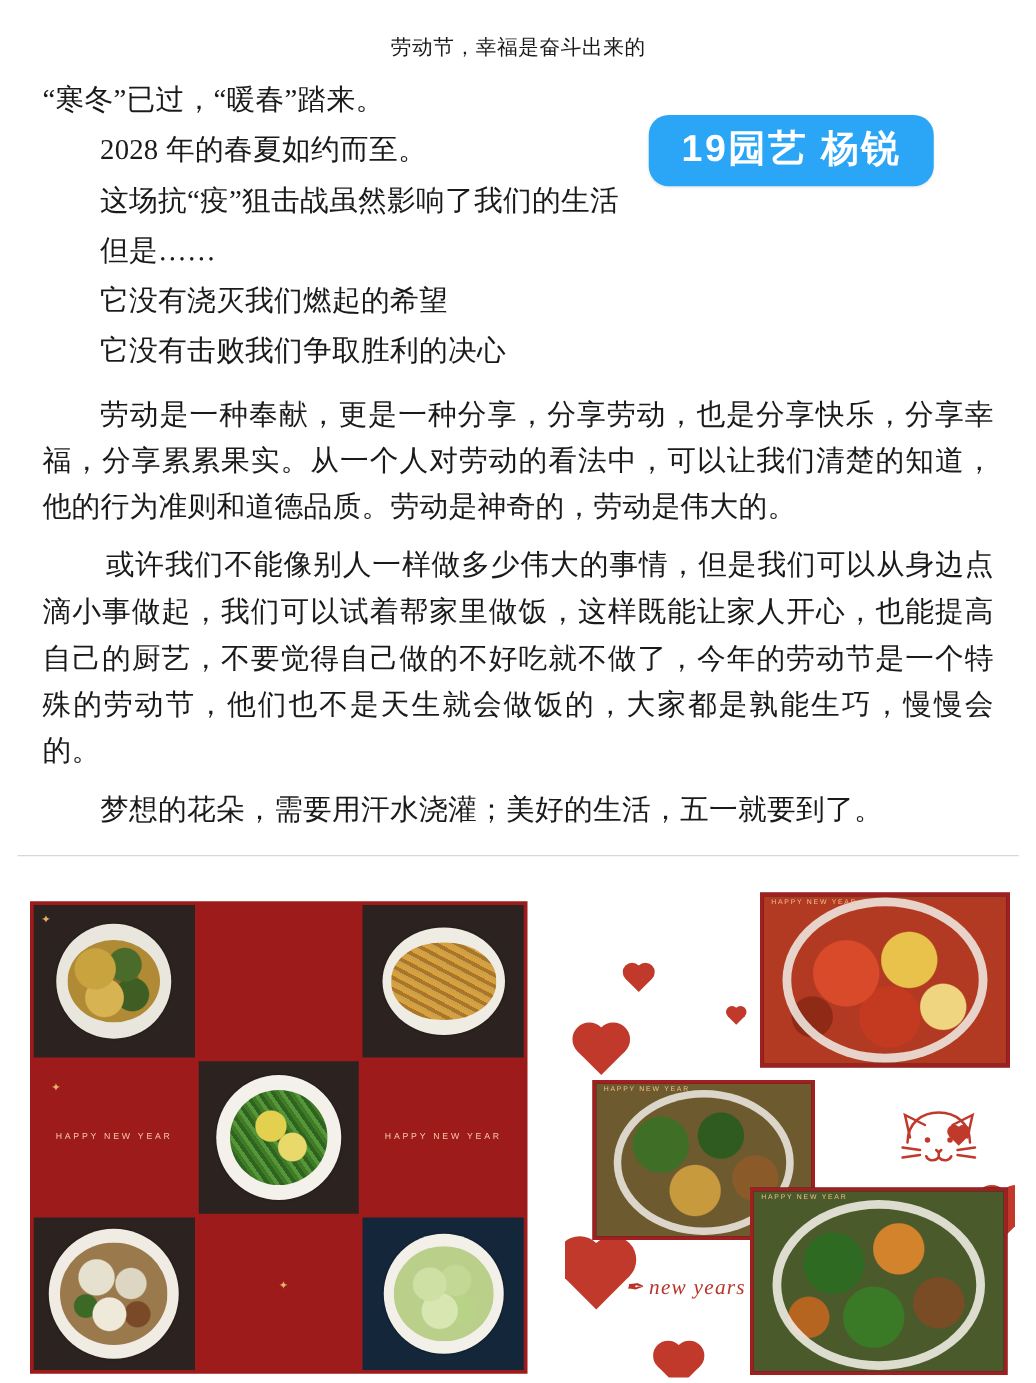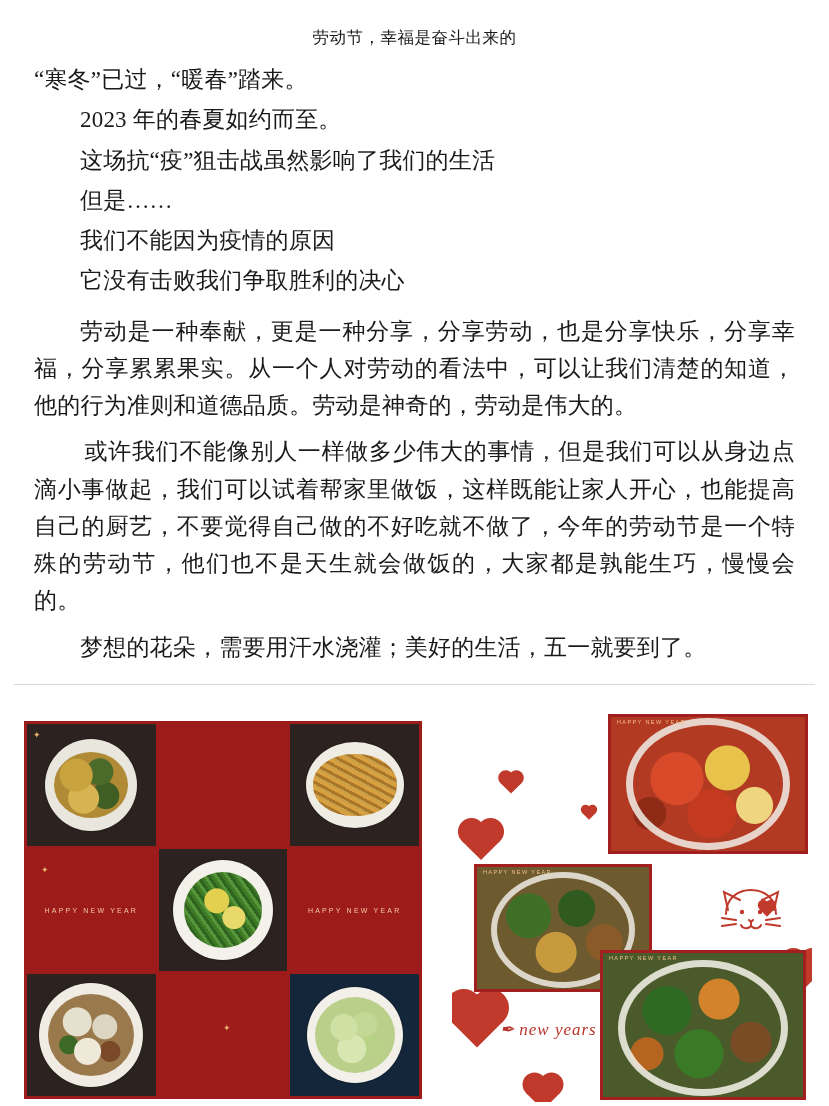--- a/index.html
+++ b/index.html
@@ -223,34 +223,35 @@
 <body>
 
 <div class="page">
 
   <div class="article">
 
     <div class="doc-title">劳动节，幸福是奋斗出来的</div>
 
     <div class="lines-group">
       <p class="para">“寒冬”已过，“暖春”踏来。</p>
-      <p class="para indent">2023 年的春夏如约而至。</p>
+      <p class="para indent">2028 年的春夏如约而至。</p>
       <p class="para indent">这场抗“疫”狙击战虽然影响了我们的生活</p>
       <p class="para indent">但是……</p>
-      <p class="para indent">我们不能因为疫情的原因</p>
+      <p class="para indent">它没有浇灭我们燃起的希望</p>
       <p class="para indent">它没有击败我们争取胜利的决心</p>
     </div>
 
     <div style="height:10px"></div>
 
     <p class="para indent block">劳动是一种奉献，更是一种分享，分享劳动，也是分享快乐，分享幸福，分享累累果实。从一个人对劳动的看法中，可以让我们清楚的知道，他的行为准则和道德品质。劳动是神奇的，劳动是伟大的。</p>
     <p class="para indent2 block">或许我们不能像别人一样做多少伟大的事情，但是我们可以从身边点滴小事做起，我们可以试着帮家里做饭，这样既能让家人开心，也能提高自己的厨艺，不要觉得自己做的不好吃就不做了，今年的劳动节是一个特殊的劳动节，他们也不是天生就会做饭的，大家都是孰能生巧，慢慢会的。</p>
     <p class="para indent block">梦想的花朵，需要用汗水浇灌；美好的生活，五一就要到了。</p>
   </div>
 
+  <div class="badge">19园艺 杨锐</div>
 
   <div class="divider"></div>
 
   <div class="collage">
 
     <div class="grid-collage">
 
       <div class="cell photo bg-dark">
         <div class="plate" style="width:92px;height:92px;background:#e9e6dd;"></div>
         <div class="food" style="width:74px;height:66px;background:

